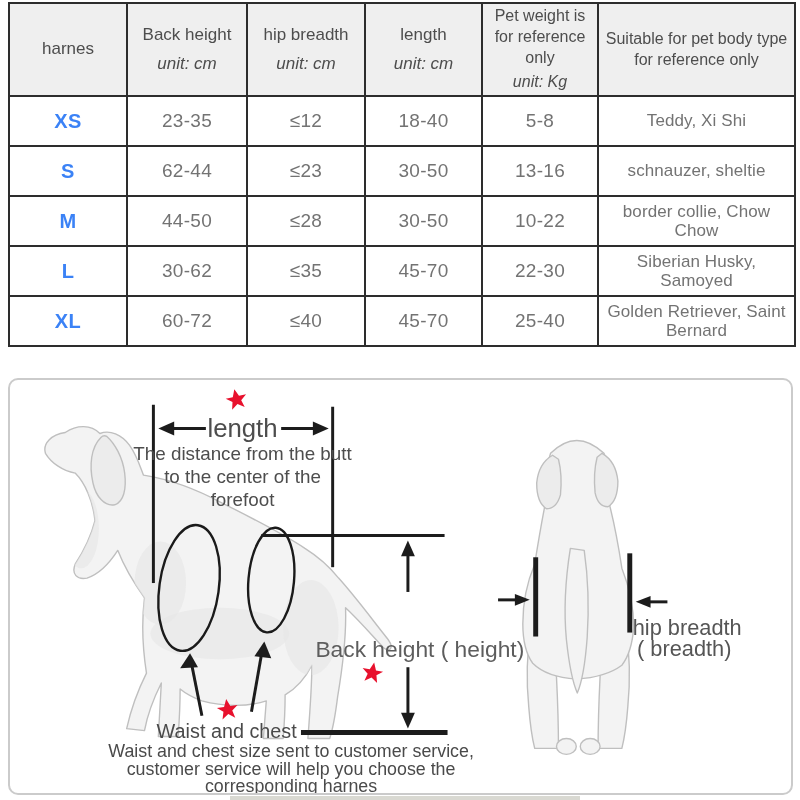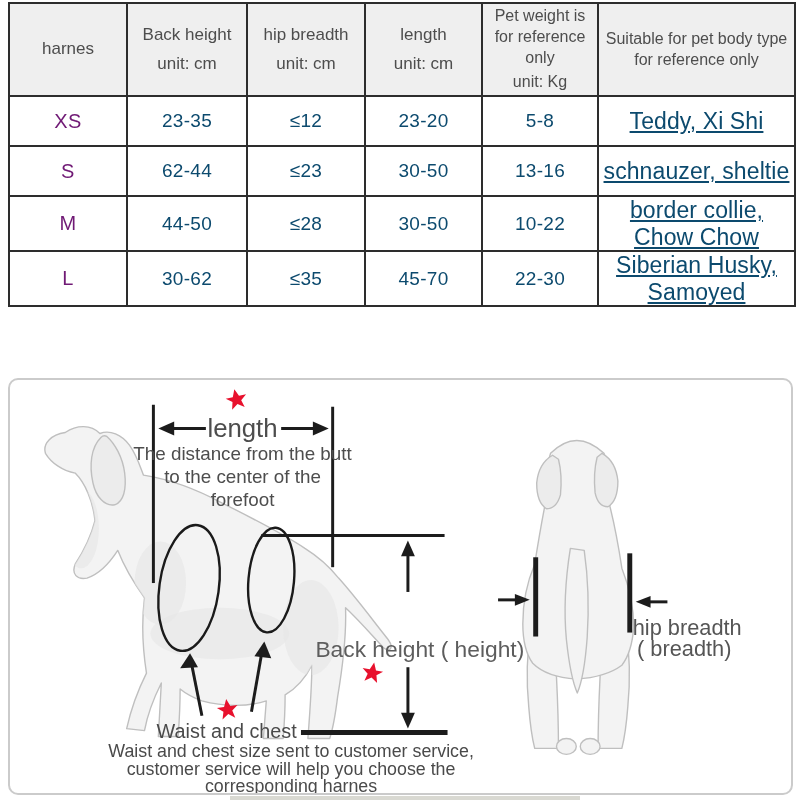--- a/index.html
+++ b/index.html
@@ -3,25 +3,25 @@
 <meta charset="utf-8">
 <style>
   * { margin:0; padding:0; box-sizing:border-box; }
   html,body { width:800px; height:800px; background:#ffffff; font-family:"Liberation Sans","DejaVu Sans",sans-serif; overflow:hidden; }
   .stage { position:relative; width:800px; height:800px; background:#fff; }
 
   
   table.size-table { position:absolute; left:8px; top:2px; width:786px; border-collapse:collapse; table-layout:fixed; }
   table.size-table th, table.size-table td { border:2px solid #2d2d2d; text-align:center; vertical-align:middle; background:#fff; }
   table.size-table th { background:#efefef; font-weight:400; color:#4d4d4d; font-size:17px; height:73px; line-height:1.45; padding:2px 3px; }
-  table.size-table th .h-line2 { display:block; margin-top:4px; }
+  table.size-table th .h-line2 { display:block; margin-top:4px;font-style:italic; }
   table.size-table th.small { font-size:16px; line-height:1.3; }
-  table.size-table td { height:50px; font-size:19px; color:#0c4a6e; letter-spacing:.3px; padding:0 2px; }
-  table.size-table td.model { font-weight:400; color:#701a75; font-size:20px; letter-spacing:.5px; }
-  table.size-table td.breeds { font-size:23px; line-height:1.15; letter-spacing:.1px;text-decoration:underline; }
+  table.size-table td { height:50px; font-size:19px; color:#737373; letter-spacing:.3px; padding:0 2px; }
+  table.size-table td.model { font-weight:700; color:#3b82f6; font-size:20px; letter-spacing:.5px; }
+  table.size-table td.breeds { font-size:17px; line-height:1.15; letter-spacing:.1px; }
   col.c-model{width:118px;} col.c-bh{width:120px;} col.c-hb{width:118px;} col.c-len{width:117px;} col.c-wt{width:116px;} col.c-su{width:197px;}
 
   
   .diagram-panel { position:absolute; left:8px; top:378px; width:785px; height:417px; border:2px solid #cbcbcb; border-radius:10px; background:#fff; }
   .diagram-panel svg { display:block; width:100%; height:100%; }
   .bottom-strip { position:absolute; left:230px; top:796px; width:350px; height:4px; background:#d9d9d2; }
 
   svg text { font-family:"Liberation Sans","DejaVu Sans",sans-serif; fill:#4d4d4d; }
   .t-big { font-size:26px; fill:#4d4d4d; }
   .t-desc { font-size:19px; fill:#4d4d4d; }
@@ -58,21 +58,21 @@
       <th><span>length</span><span class="h-line2">unit: cm</span></th>
       <th class="small"><span>Pet weight is for reference only</span><span class="h-line2">unit: Kg</span></th>
       <th class="small"><span>Suitable for pet body type for reference only</span></th>
     </tr>
     </thead>
     <tbody>
     <tr>
       <td class="model">XS</td>
       <td>23-35</td>
       <td>≤12</td>
-      <td>23-20</td>
+      <td>18-40</td>
       <td>5-8</td>
       <td class="breeds">Teddy, Xi Shi</td>
     </tr>
     <tr>
       <td class="model">S</td>
       <td>62-44</td>
       <td>≤23</td>
       <td>30-50</td>
       <td>13-16</td>
       <td class="breeds">schnauzer, sheltie</td>
@@ -85,20 +85,28 @@
       <td>10-22</td>
       <td class="breeds">border collie, Chow Chow</td>
     </tr>
     <tr>
       <td class="model">L</td>
       <td>30-62</td>
       <td>≤35</td>
       <td>45-70</td>
       <td>22-30</td>
       <td class="breeds">Siberian Husky, Samoyed</td>
+    </tr>
+    <tr>
+      <td class="model">XL</td>
+      <td>60-72</td>
+      <td>≤40</td>
+      <td>45-70</td>
+      <td>25-40</td>
+      <td class="breeds">Golden Retriever, Saint Bernard</td>
     </tr>
     </tbody>
   </table>
 
   <div class="diagram-panel">
     <svg viewBox="0 0 785 417">
       <defs>
         <clipPath id="sideDogClip">
           <path d="M 34,74 C 31,64 40,55 54,53 C 66,45 80,45 89,54 C 99,50 111,55 119,66 C 127,77 131,92 133,96 C 158,100 186,110 212,124 C 244,140 272,154 296,170 C 312,180 322,190 330,200 C 348,220 364,242 380,262 C 386,270 382,276 375,270 C 362,256 350,242 337,230 C 338,256 334,290 329,320 C 326,344 323,356 321,362 L 299,362 C 301,336 303,310 303,288 C 296,302 286,312 276,318 C 276,334 275,350 274,362 L 254,362 C 255,348 256,336 257,324 C 238,330 214,330 192,324 C 184,321 176,317 170,312 C 170,330 169,346 168,360 L 148,360 C 149,342 150,324 151,306 C 143,322 137,338 134,354 L 116,352 C 120,334 127,314 136,296 C 132,270 131,244 134,220 C 124,206 114,190 107,172 C 98,186 88,196 76,200 C 66,202 60,196 64,186 C 73,172 80,158 84,142 C 82,122 74,104 64,94 C 52,92 40,84 34,74 Z"></path>
         </clipPath>

